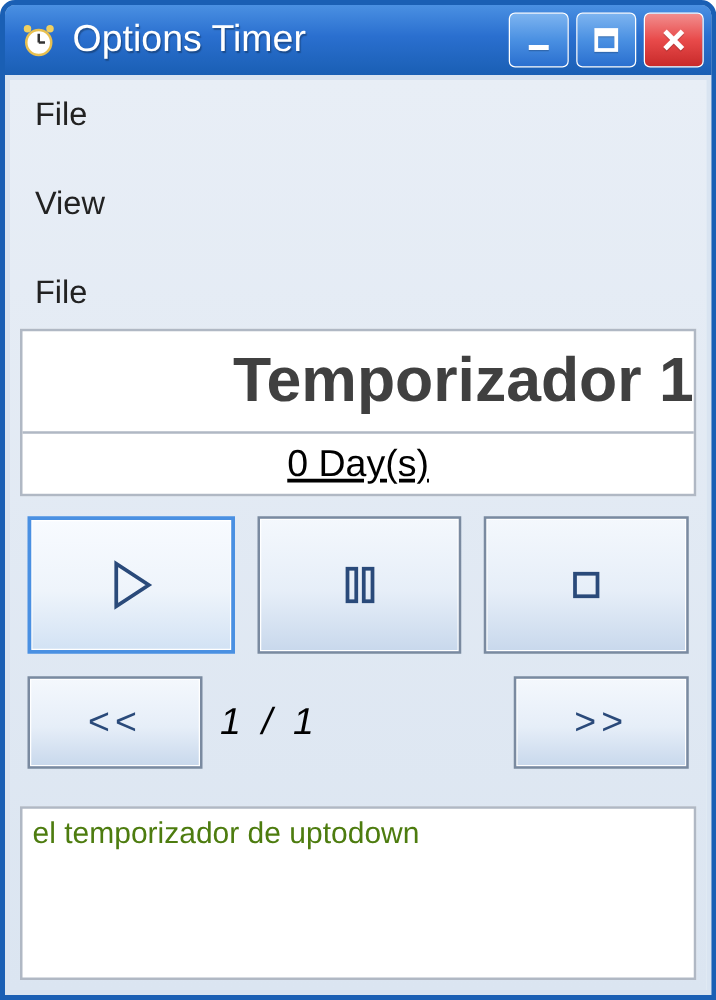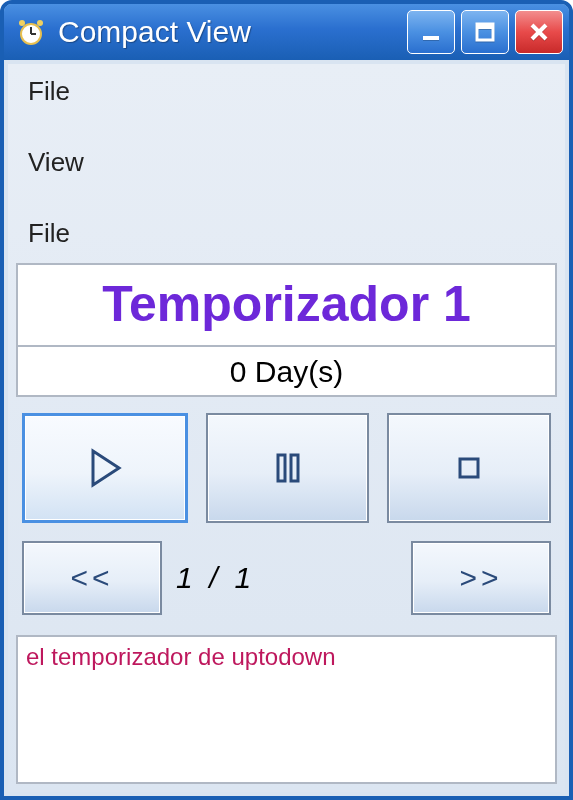--- a/index.html
+++ b/index.html
@@ -83,33 +83,34 @@
   .menubar span { cursor: pointer; }
   .panel {
     background: #fff;
     border: 2px solid #b0b8c4;
     display: flex;
     flex-direction: column;
   }
   .timer-name {
     font-size: 50px;
     font-weight: bold;
-    text-align: center;
+    text-align: right;
     padding: 10px 0 12px 0;
-    color: #6d28d9;
+    color: #404040;
   }
   .divider {
     height: 2px;
     background: #b0b8c4;
   }
   .days-row {
     text-align: center;
     font-size: 30px;
     padding: 8px 0 6px 0;
     color: #000;
+    text-decoration: underline;
   }
   .time-row {
     text-align: center;
     font-size: 86px;
     font-weight: bold;
     letter-spacing: 2px;
     padding: 6px 0 14px 0;
     color: #000;
     font-family: Arial, sans-serif;
   }
@@ -157,42 +158,42 @@
   }
   .nav-counter {
     flex: 1;
     font-size: 30px;
     color: #000;
     font-style: italic;
   }
   .footer-text {
     background: #fff;
     border: 2px solid #b0b8c4;
-    margin-top: 6px;
+    margin-top: 16px;
     padding: 6px 8px 28px 8px;
     font-size: 24px;
-    color: #be185d;
+    color: #4d7c0f;
     flex: 1;
   }
 </style>
 </head>
 <body>
 
 <div class="window">
   <div class="titlebar">
     <div class="app-icon">
       <svg width="30" height="30" viewBox="0 0 30 30">
         <circle cx="15" cy="17" r="10" fill="#fff" stroke="#e8c050" stroke-width="2"></circle>
         <line x1="15" y1="17" x2="15" y2="10" stroke="#333" stroke-width="2"></line>
         <line x1="15" y1="17" x2="20" y2="17" stroke="#333" stroke-width="2"></line>
         <circle cx="6" cy="6" r="3" fill="#f0d060"></circle>
         <circle cx="24" cy="6" r="3" fill="#f0d060"></circle>
       </svg>
     </div>
-    <div class="app-title">Compact View</div>
+    <div class="app-title">Options Timer</div>
     <div class="win-controls">
       <div class="win-btn blue">
         <svg width="22" height="22" viewBox="0 0 22 22">
           <rect x="3" y="15" width="16" height="4" fill="#fff"></rect>
         </svg>
       </div>
       <div class="win-btn blue">
         <svg width="22" height="22" viewBox="0 0 22 22">
           <rect x="3" y="3" width="16" height="16" fill="none" stroke="#fff" stroke-width="3"></rect>
           <rect x="3" y="3" width="16" height="5" fill="#fff"></rect>

